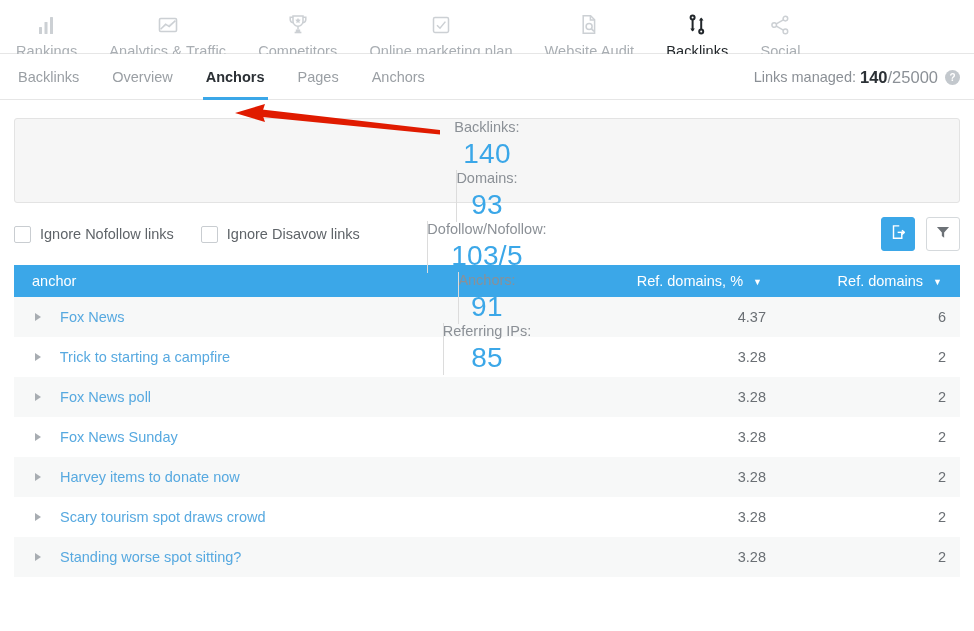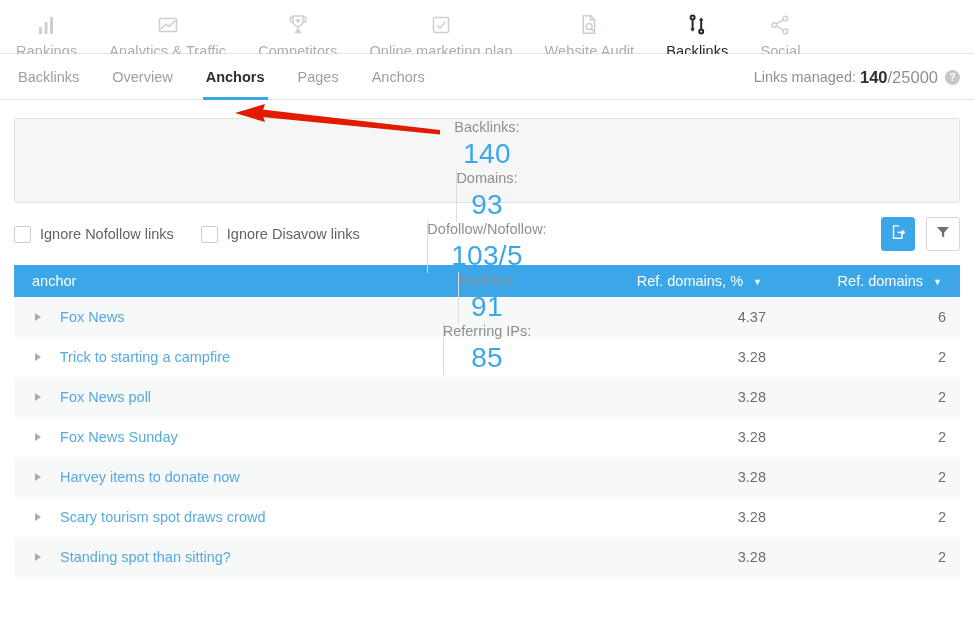--- a/index.html
+++ b/index.html
@@ -452,21 +452,21 @@
             <span class="row-expander"></span>
             <span class="anchor-link">Scary tourism spot draws crowd</span>
           </td>
           <td class="cell-pct">3.28</td>
           <td class="cell-dom">2</td>
         </tr>
 
         <tr class="odd">
           <td class="cell-anchor">
             <span class="row-expander"></span>
-            <span class="anchor-link">Standing spot than sitting?</span>
+            <span class="anchor-link">Standing worse spot sitting?</span>
           </td>
           <td class="cell-pct">3.28</td>
           <td class="cell-dom">2</td>
         </tr>
 
       </tbody>
     </table>
   </div>
 
   <svg class="annotation-arrow" viewBox="0 0 205 36" preserveAspectRatio="none">

